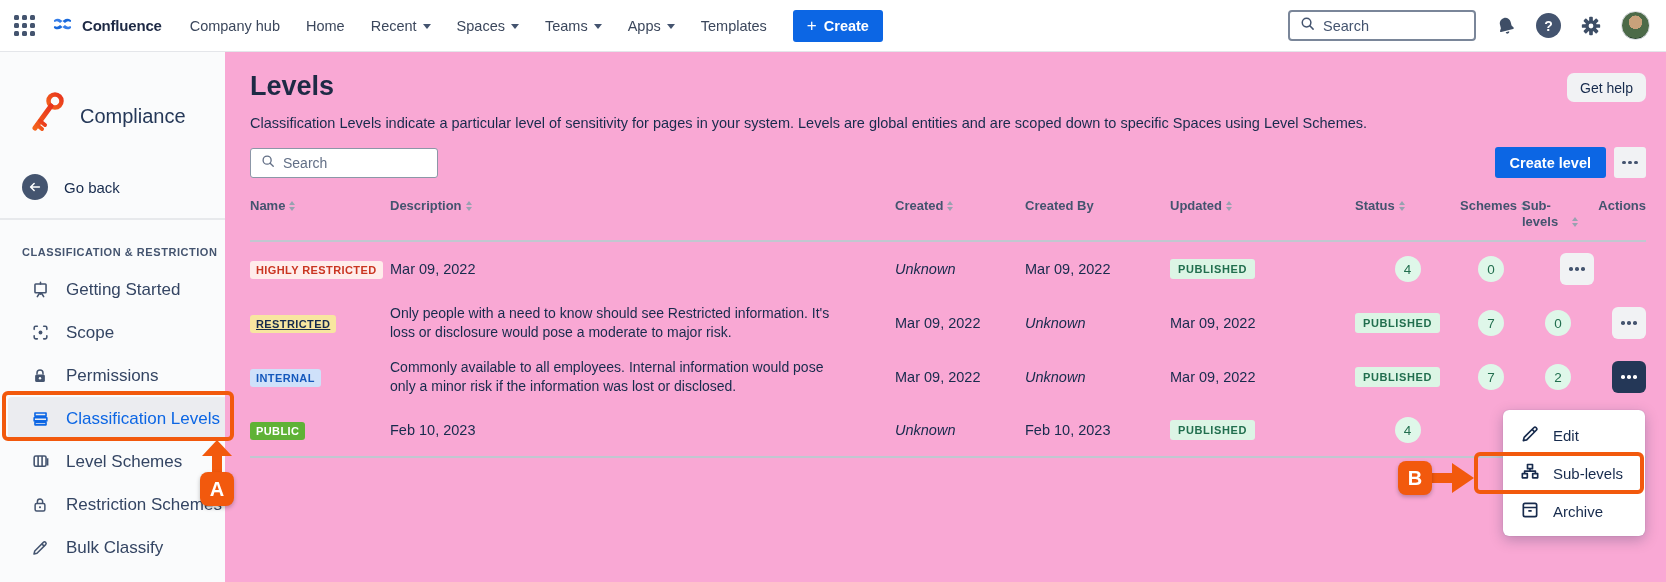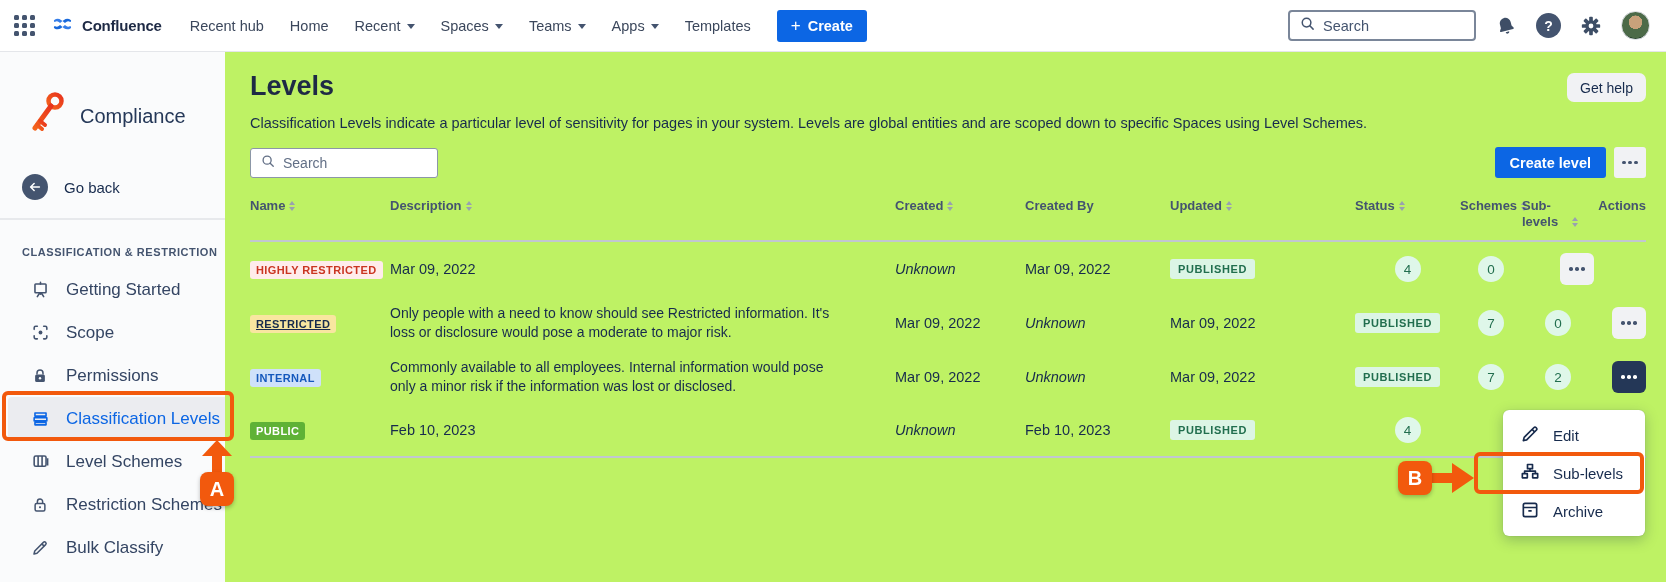--- a/index.html
+++ b/index.html
@@ -42,21 +42,21 @@
   .goback-label { font-size:15px; color:#172B4D; }
   .side-divider { margin-top:16px; height:0; border-top:2px solid #E7E9EC; }
   .side-section { margin:26px 0 0 22px; font-size:11px; font-weight:700; color:#44546F; letter-spacing:0.55px; }
   .side-list { margin-top:10px; }
   .side-item { height:43px; display:flex; align-items:center; gap:16px; padding-left:22px; margin:0 8px; border-radius:4px;
                font-size:17px; color:#344563; cursor:pointer; }
   .side-item.active { background:#EBECF0; color:#0C66E4; font-weight:500; }
   .side-item .sicon { width:20px; display:flex; justify-content:center; }
 
   
-  .main { position:absolute; top:52px; left:225px; width:1441px; height:530px; background:#bef264; padding:18px 20px 0 25px; }
+  .main { position:absolute; top:52px; left:225px; width:1441px; height:530px; background:#f9a8d4; padding:18px 20px 0 25px; }
   .main-head { display:flex; justify-content:space-between; align-items:flex-start; }
   .page-title { font-size:27px; font-weight:700; color:#1E2A45; line-height:32px; }
   .btn-gethelp { background:#F1F2F4; border:none; border-radius:7px; height:29px; padding:0 13px; font-size:14px;
                  color:#172B4D; font-family:inherit; cursor:pointer; margin-top:3px;margin-left:30px; }
   .page-desc { margin-top:13px; font-size:14.5px; color:#172B4D; }
   .toolbar { margin-top:16px; display:flex; align-items:center; }
   .tbl-search { display:flex; align-items:center; gap:8px; width:188px; height:30px; border:1.5px solid #8C97A7;
                 border-radius:3px; padding:0 10px; background:#fff; }
   .tbl-search input { border:none; outline:none; font-size:14px; color:#44546F; width:100%; background:transparent; font-family:inherit; }
   .tbl-search input::placeholder { color:#626F86; }
@@ -144,21 +144,21 @@
             <path d="M3 7.5c2.6-1.8 5.2-1.6 7.4 0L12 8.7 9.3 11 7.9 9.9C6.5 8.8 5 8.9 3.6 9.9 2.6 9.2 2.3 8.2 3 7.5z" fill="#357DE8"></path>
             <path d="M21 7.5c-2.6-1.8-5.2-1.6-7.4 0L12 8.7 14.7 11l1.4-1.1c1.4-1.1 2.9-1 4.3 0 1-.7 1.3-1.7.6-2.4z" fill="#1868DB"></path>
             <path d="M3 16.5c2.6 1.8 5.2 1.6 7.4 0L12 15.3 9.3 13l-1.4 1.1c-1.4 1.1-2.9 1-4.3 0-1 .7-1.3 1.7-.6 2.4z" fill="#1868DB"></path>
             <path d="M21 16.5c-2.6 1.8-5.2 1.6-7.4 0L12 15.3 14.7 13l1.4 1.1c1.4 1.1 2.9 1 4.3 0 1 .7 1.3 1.7.6 2.4z" fill="#357DE8"></path>
           </svg>
       </span>
       <span class="brand-name">Confluence</span>
     </div>
     <nav class="topnav">
       <span class="navitem">
-          <span>Recent hub</span>
+          <span>Company hub</span>
         </span>
       <span class="navitem">
           <span>Home</span>
         </span>
       <span class="navitem">
           <span>Recent</span>
           <span class="chev"></span>
         </span>
       <span class="navitem">
           <span>Spaces</span>

